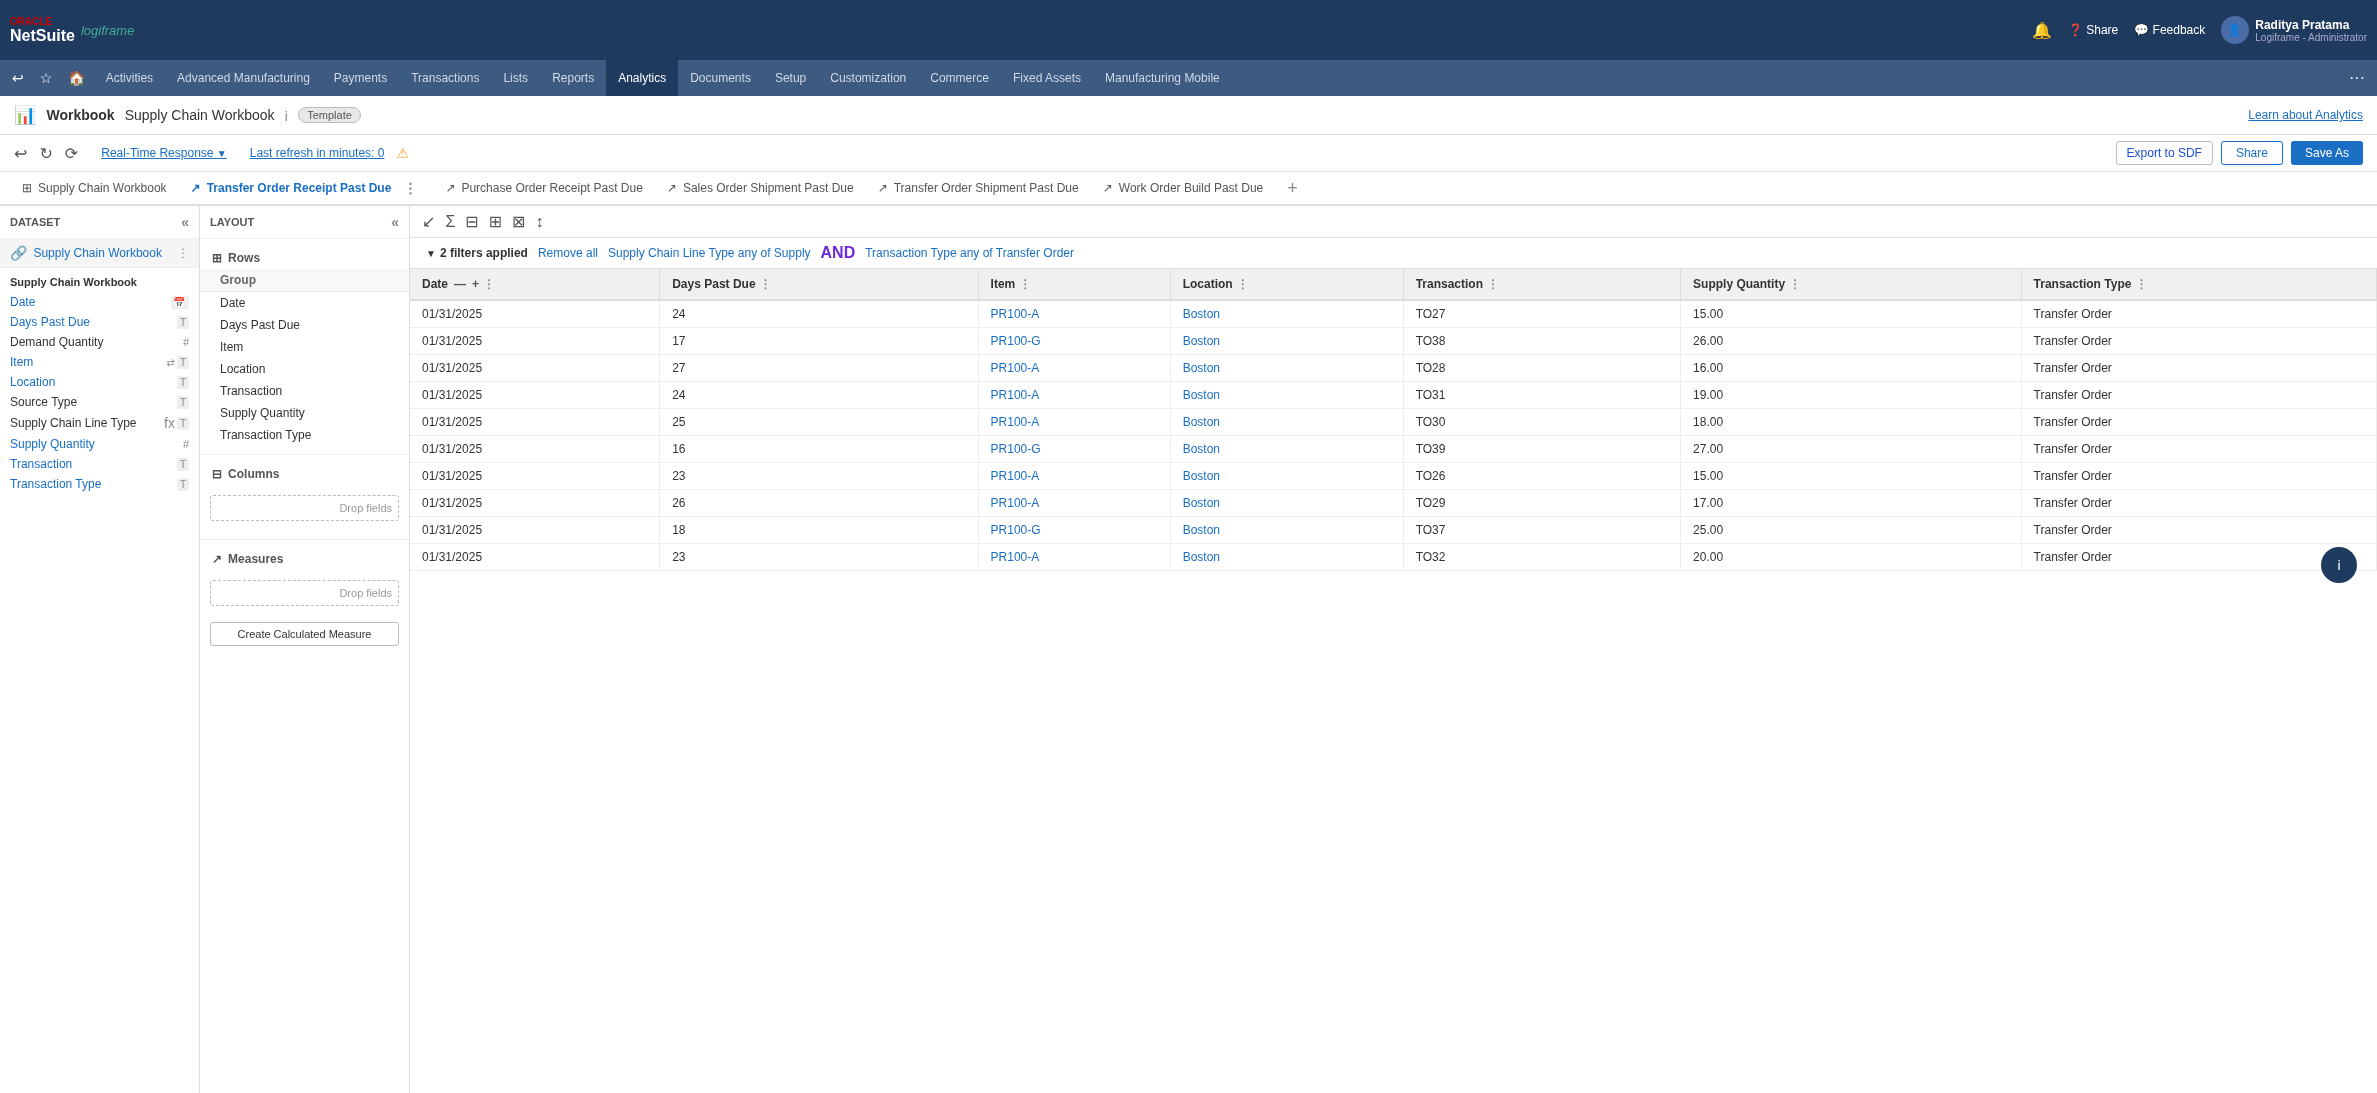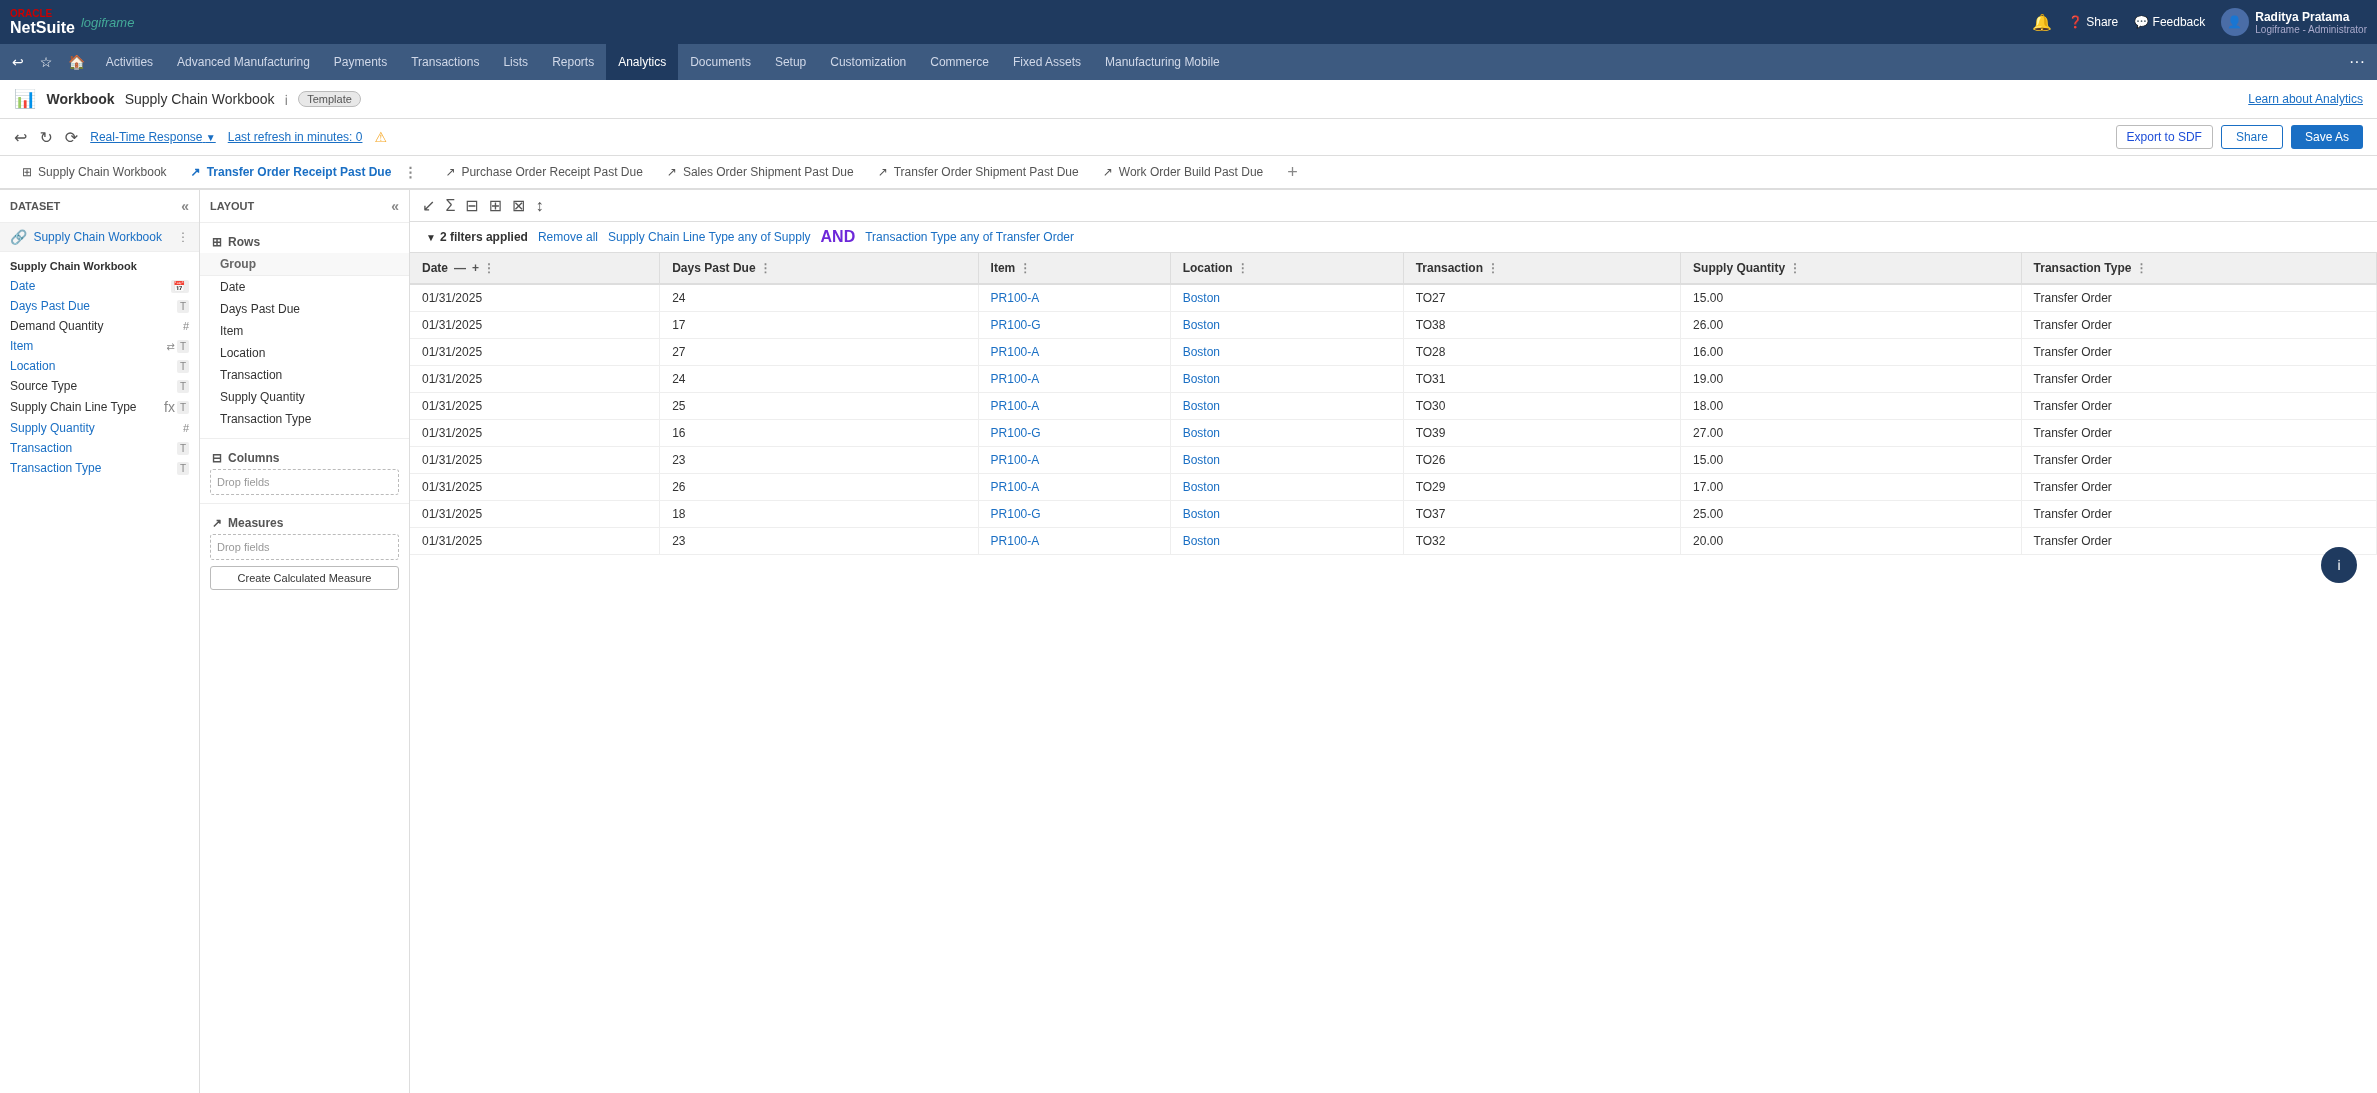--- a/index.html
+++ b/index.html
@@ -3,21 +3,21 @@
   <meta charset="utf-8">
   <style>
     * { box-sizing: border-box; margin: 0; padding: 0; }
     body { font-family: Arial, sans-serif; font-size: 13px; background: #f0f0f0; color: #333; overflow: hidden; }
 
     
     .top-bar {
       background: #1f3a5f;
       display: flex;
       align-items: center;
-      height: 44px;
+      height: 60px;
       padding: 0 10px;
       gap: 10px;
     }
     .logo-area { display: flex; align-items: center; gap: 6px; }
     .oracle-text { color: #c00; font-size: 10px; font-weight: bold; }
     .netsuite-text { color: white; font-size: 16px; font-weight: bold; }
     .logiframe-logo { color: #7ec8e3; font-size: 12px; font-style: italic; }
     .search-bar {
       flex: 1; max-width: 380px; margin-left: 20px;
       background: white; border-radius: 3px;
@@ -81,21 +81,21 @@
       background: white;
       border-bottom: 1px solid #ddd;
       padding: 6px 14px;
       display: flex;
       align-items: center;
       gap: 12px;
     }
     .toolbar-btn {
       color: #555; font-size: 13px; cursor: pointer; display: flex; align-items: center; gap: 4px;
     }
-    .refresh-info { color: #1a6fc4; font-size: 12px; cursor: pointer; text-decoration: underline; }
+    .refresh-info { color: #1a6fc4; font-size: 12px; cursor: pointer; text-decoration: underline; margin-left: 11px; }
     .warning-icon { color: #f5a623; font-size: 14px; }
     .toolbar-right { margin-left: auto; display: flex; gap: 8px; }
     .btn-export {
       border: 1px solid #bbb; background: white; padding: 4px 10px; border-radius: 3px;
       font-size: 12px; cursor: pointer; color: #1d4ed8;
     }
     .btn-share {
       border: 1px solid #1a6fc4; background: white; padding: 4px 14px; border-radius: 3px;
       font-size: 12px; cursor: pointer; color: #1a6fc4;
     }
@@ -214,24 +214,24 @@
       color: #555;
       gap: 6px;
     }
     .layout-item {
       padding: 4px 20px;
       font-size: 12px;
       color: #333;
       cursor: pointer;
     }
     .drop-zone {
-      margin: 0 10px;
+      margin: 10px 10px;
       border: 1px dashed #bbb;
       border-radius: 3px;
-      text-align: left;
+      text-align: right;
       padding: 6px;
       font-size: 11px;
       color: #999;
       cursor: pointer;
     }
     .measures-section { padding: 8px 0; }
     .create-calc-btn {
       margin: 6px 10px;
       border: 1px solid #bbb;
       background: white;

